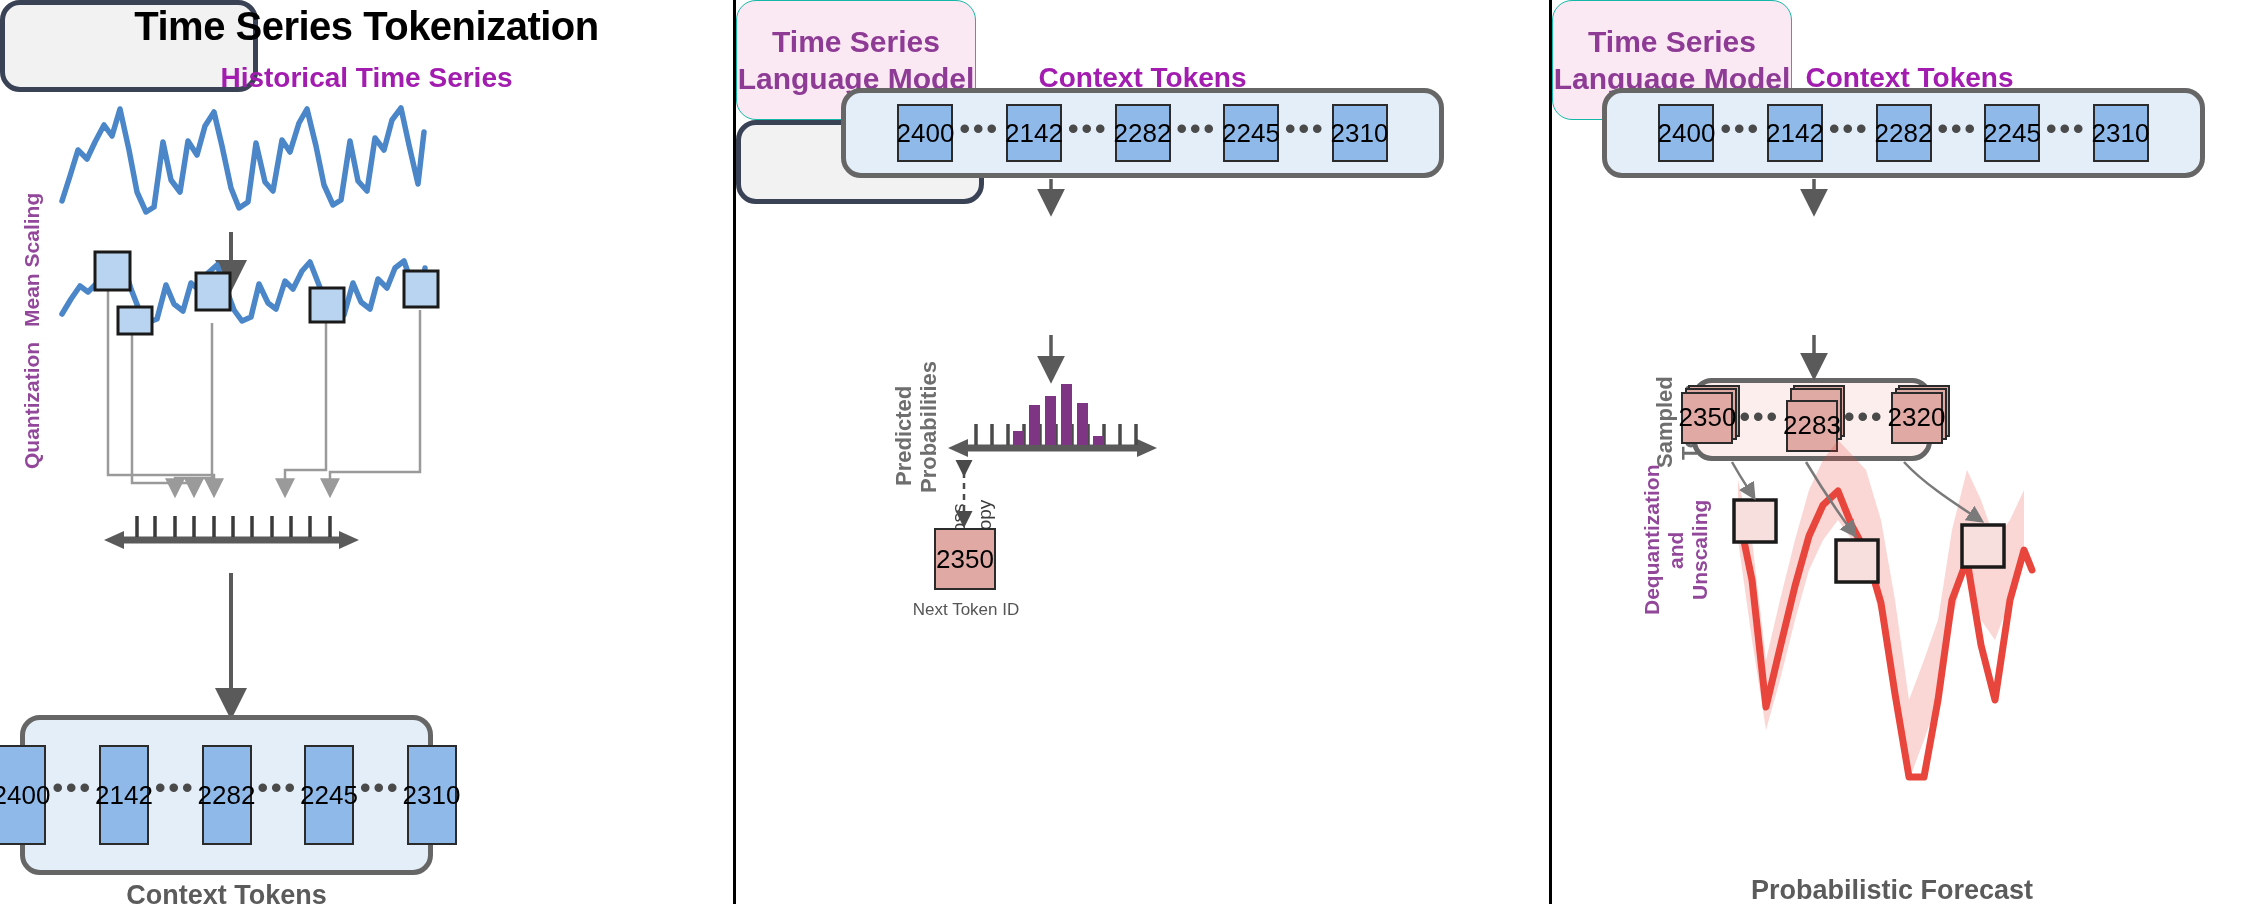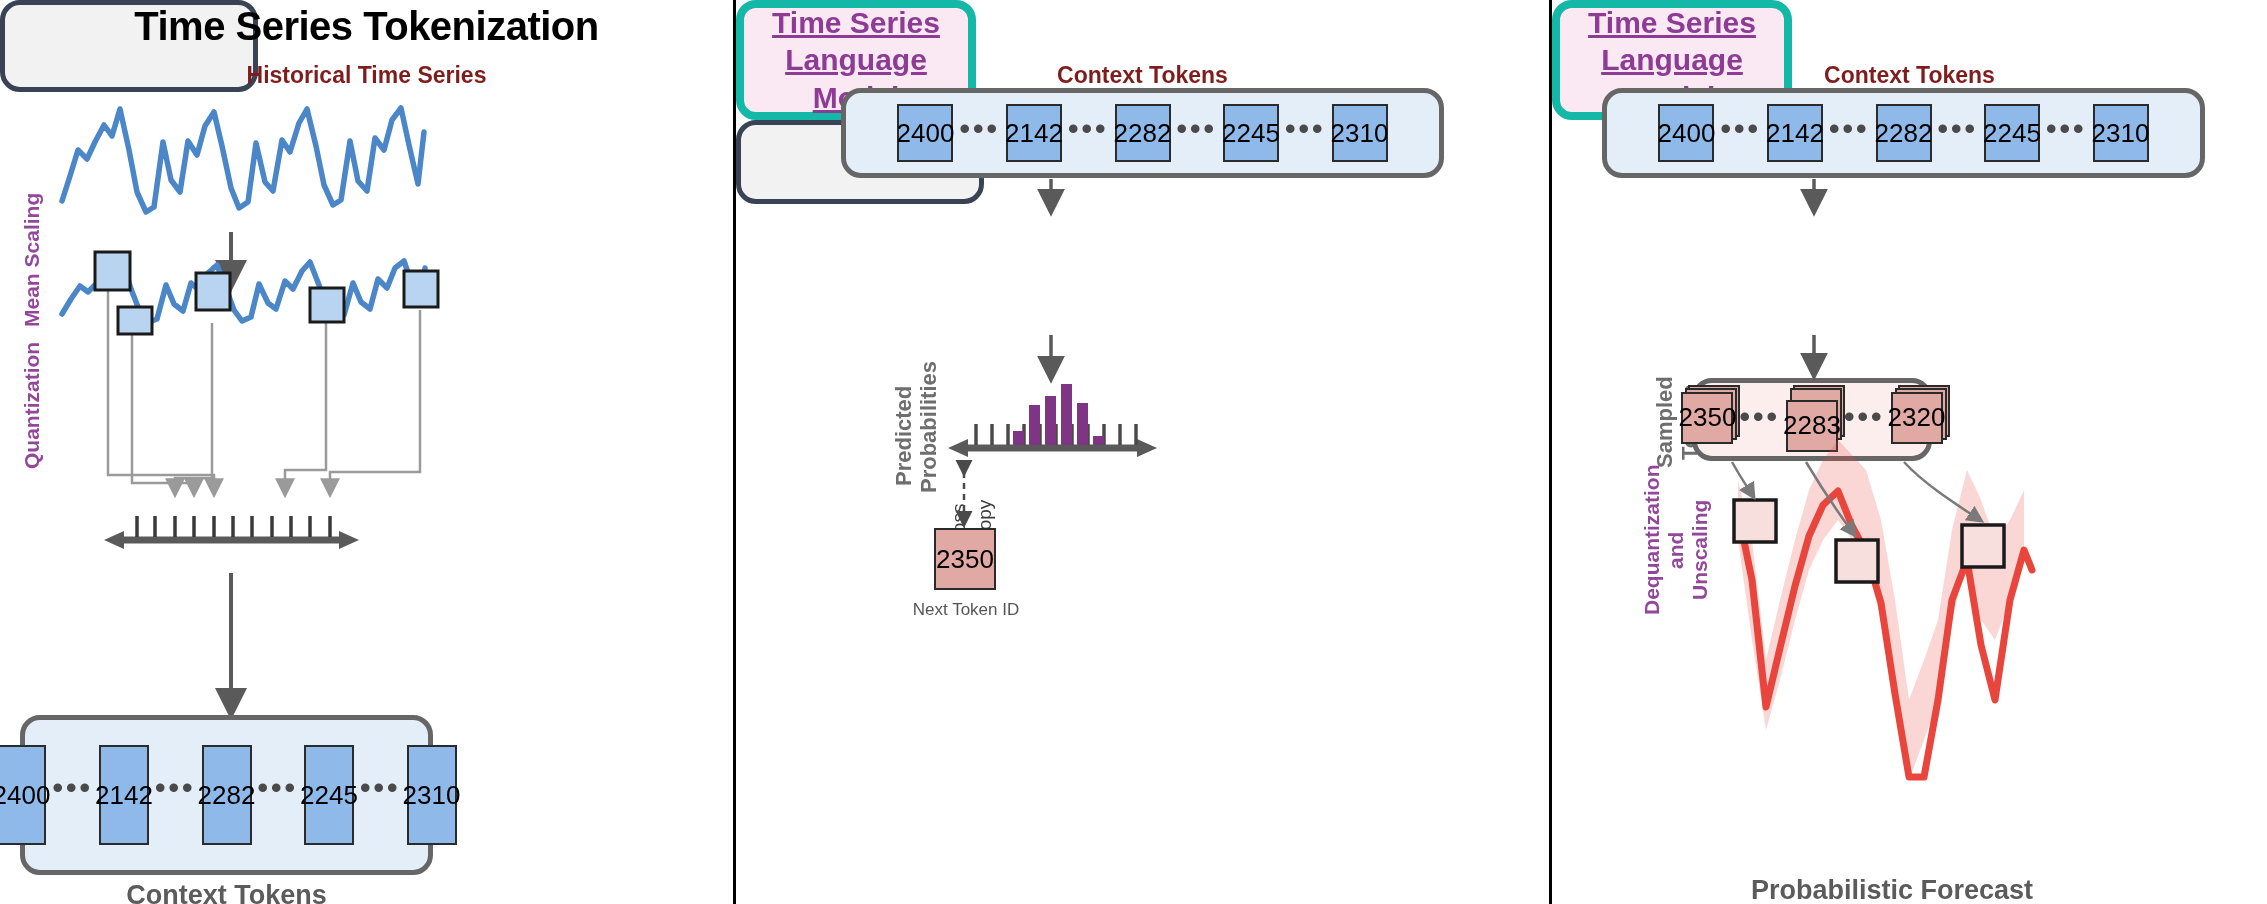--- a/index.html
+++ b/index.html
@@ -22,21 +22,21 @@
   #panel-inference{left:1552px;width:715px;}
 
   .panel-title{
     position:absolute;top:4px;left:0;width:100%;
     text-align:center;font-size:40px;font-weight:bold;color:#000;
     letter-spacing:-0.5px;
   }
 
   .sub-title{
     position:absolute;text-align:center;width:100%;left:0;
-    font-size:23px;font-weight:bold;color:#7f1d1d;
+    font-size:28px;font-weight:bold;color:#a21caf;
   }
 
   .vlabel{
     position:absolute;
     color:#93479b;font-weight:bold;font-size:21px;
     writing-mode:vertical-rl;transform:rotate(180deg);
     text-align:center;line-height:1.15;
   }
   .vlabel.gray{color:#6e6e6e;}
   .tokens-strip{
@@ -48,24 +48,24 @@
     background:#8fb9e8;border:2px solid #2b2b2b;
     display:flex;align-items:center;justify-content:center;
     color:#000;font-size:26px;box-sizing:border-box;text-align:center;
   }
   .dots{
     color:#4a4a4a;font-size:30px;font-weight:bold;letter-spacing:3px;
     padding:0 6px 14px 6px;display:flex;align-items:center;
   }
 
   .model-box{
-    background:#fae8f2;border:8px solid #14b8a6;border-radius:20px;
+    background:#fae8f2;border:1px solid #14b8a6;border-radius:20px;
     display:flex;align-items:center;justify-content:center;
     text-align:center;color:#8e3b96;font-weight:bold;font-size:30px;
-    line-height:1.25;box-sizing:border-box;text-decoration:underline;
+    line-height:1.25;box-sizing:border-box;
   }
 
   .quant-box{
     background:#f2f2f2;border:5px solid #3a4256;border-radius:20px;
     box-sizing:border-box;
   }
 
   .sampled-strip{
     background:#fbeeec;border:5px solid #666;border-radius:20px;
     box-sizing:border-box;

